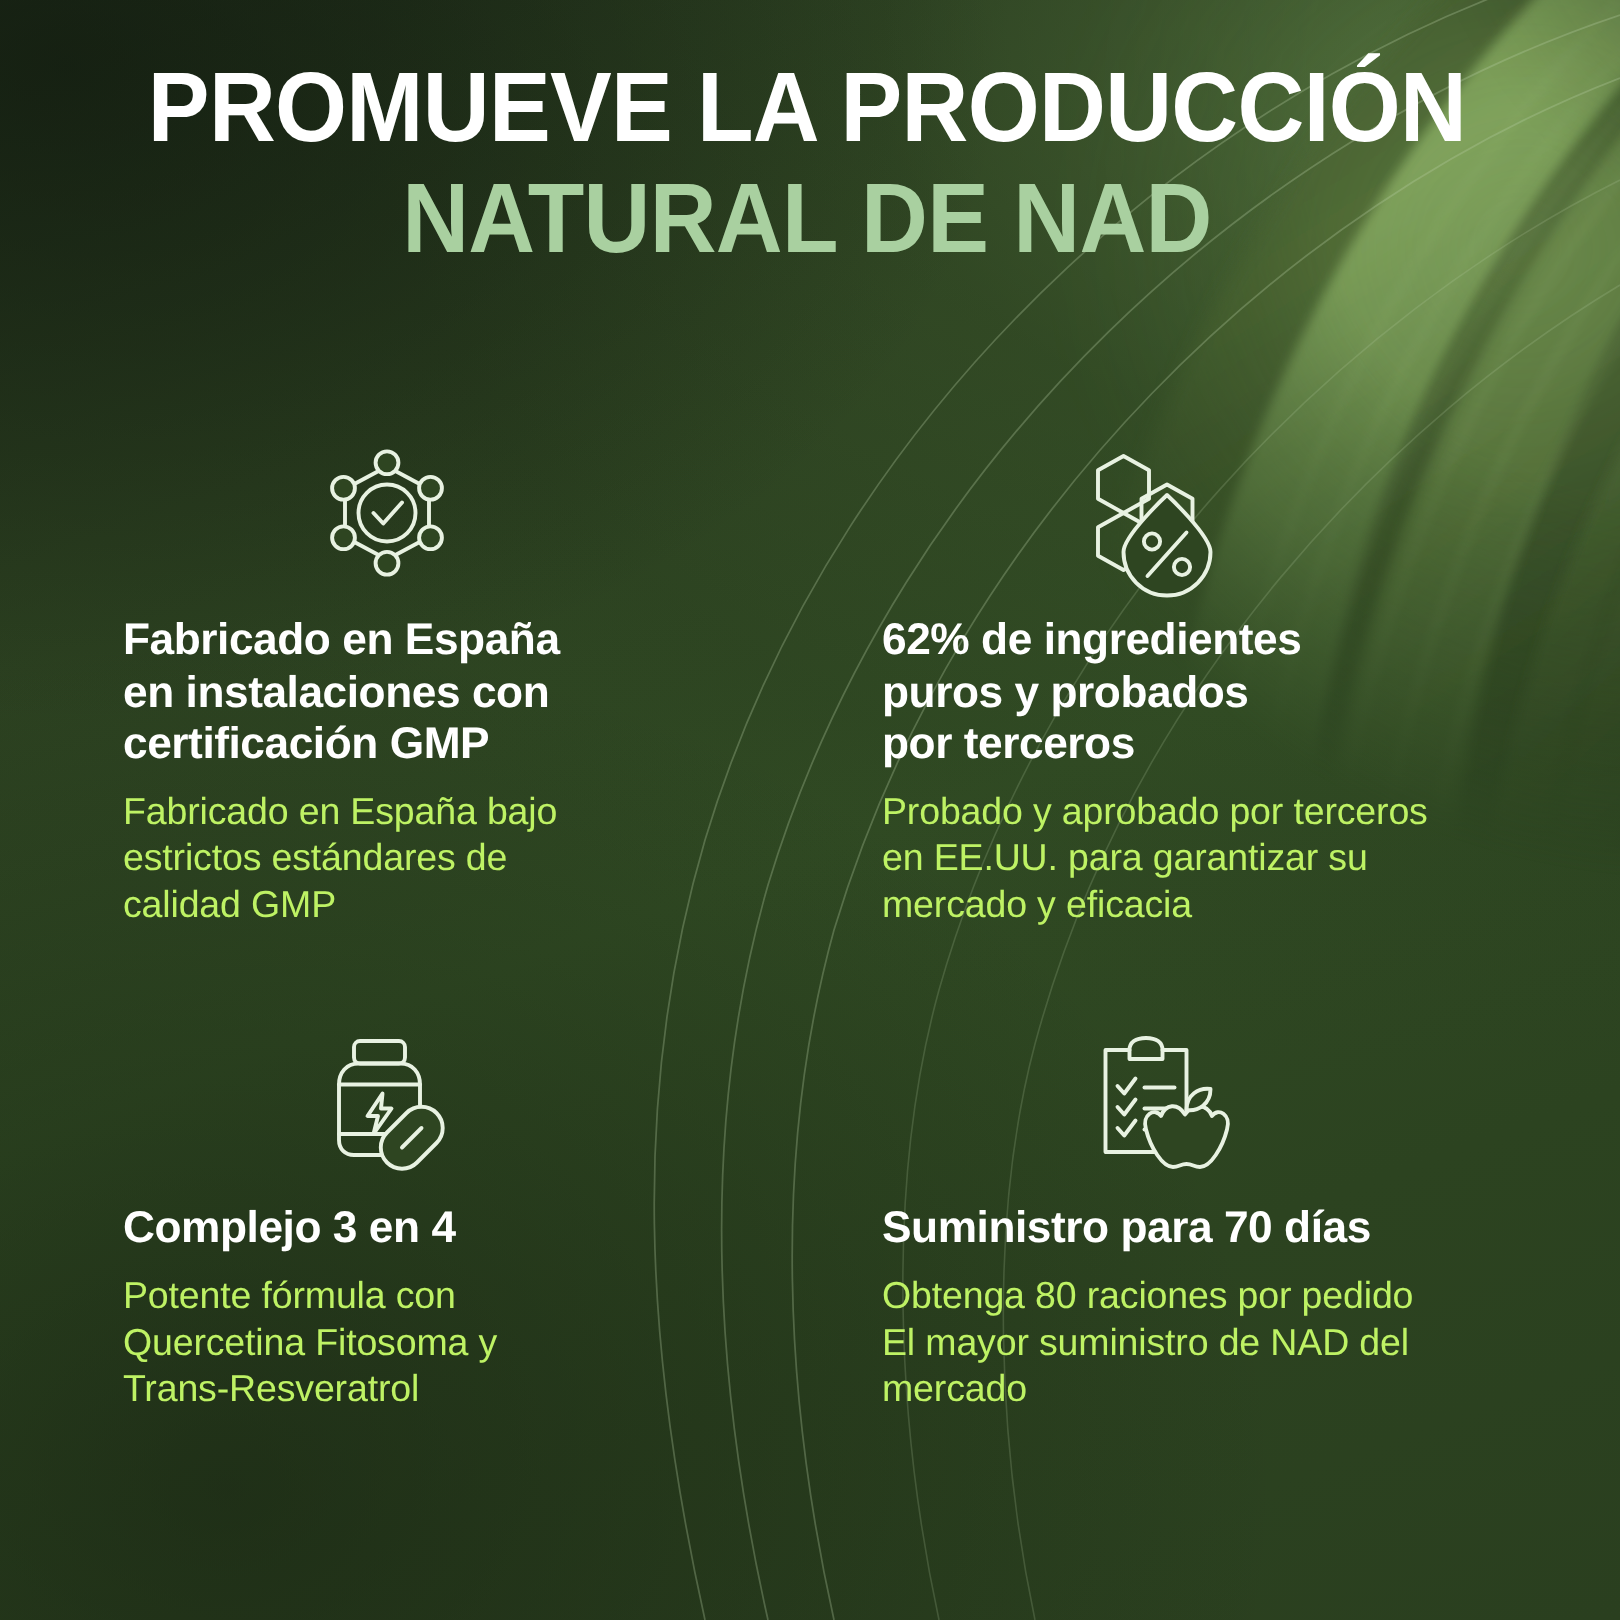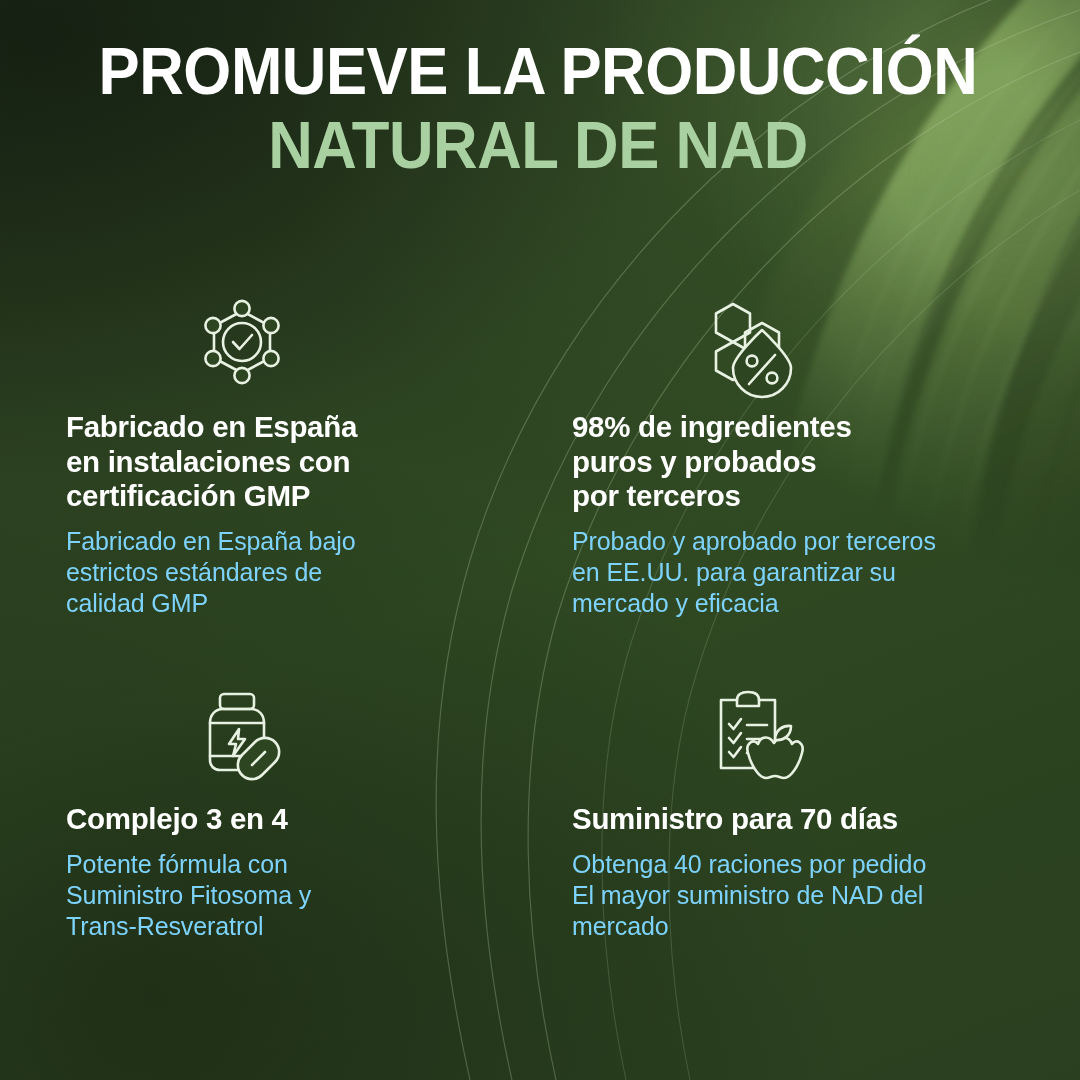--- a/index.html
+++ b/index.html
@@ -91,21 +91,21 @@
   
   .grid {
     position: absolute;
     top: 288px;
     left: 0;
     width: 1052px;
     display: grid;
     grid-template-columns: 511px 511px;
     column-gap: 0px;
     row-gap: 0px;
-    padding-left: 8px;
+    padding-left: 24px;
     box-sizing: border-box;
     z-index: 5;
   }
   .cell { position: relative; height: 392px; }
   .cell.c0 { padding-left: 58px; }
   .cell.c1 { padding-left: 53px; }
   .cell.c2 { padding-left: 58px; }
   .cell.c3 { padding-left: 53px; }
 
   .icon-box {
@@ -122,21 +122,21 @@
     margin-top: 14px;
     color: #ffffff;
     font-weight: 800;
     font-size: 29.5px;
     line-height: 1.17;
     letter-spacing: -0.3px;
     white-space: pre-line;
   }
   .feat-desc {
     margin-top: 12px;
-    color: #7dd3fc;
+    color: #bef264;
     font-weight: 400;
     font-size: 25px;
     line-height: 1.25;
     letter-spacing: -0.1px;
     white-space: pre-line;
   }
 
   svg { display: block; overflow: visible; }
 </style>
 </head>
@@ -252,21 +252,21 @@
         <svg width="96" height="96" viewBox="0 0 96 96" stroke="#e8f2e2" fill="none" stroke-width="2.6" stroke-linecap="round" stroke-linejoin="round">
           <polygon points="28,10 45,19.5 45,38.5 28,48 11,38.5 11,19.5"></polygon>
           <polygon points="28,48 45,57.5 45,76.5 28,86 11,76.5 11,57.5"></polygon>
           <polygon points="57,29 74,38.5 74,57.5 57,67 40,57.5 40,38.5"></polygon>
           <path d="M57 36 C 57 36, 86 63, 86 74 A 29 29 0 0 1 28 74 C 28 63, 57 36, 57 36 Z" fill="#2e4521"></path>
           <circle cx="47" cy="67" r="5.4"></circle>
           <circle cx="67" cy="84" r="5.4"></circle>
           <line x1="70" y1="61" x2="44" y2="90"></line>
         </svg>
       </div>
-      <div class="feat-title">98% de ingredientes
+      <div class="feat-title">62% de ingredientes
 puros y probados
 por terceros</div>
       <div class="feat-desc">Probado y aprobado por terceros
 en EE.UU. para garantizar su
 mercado y eficacia</div>
     </div>
 
     <div class="cell c2">
       <div class="icon-box">
         <svg width="96" height="96" viewBox="0 0 96 96" stroke="#e8f2e2" fill="none" stroke-width="2.6" stroke-linecap="round" stroke-linejoin="round">
@@ -274,39 +274,39 @@
           <path d="M29 23 L 57 23 C 65 23, 70 29, 70 37 L 70 74 C 70 80, 66 84, 60 84 L 26 84 C 20 84, 16 80, 16 74 L 16 37 C 16 29, 21 23, 29 23 Z"></path>
           <line x1="16" y1="37" x2="70" y2="37"></line>
           <line x1="16" y1="70" x2="70" y2="70"></line>
           <polygon points="45,43 35,58 42,58 39,70 51,53 44,53" fill="#2e4521"></polygon>
           <path d="M61 56 A 14 14 0 0 1 81 76 L 68 89 A 14 14 0 0 1 48 69 Z" fill="#2e4521"></path>
           <line x1="58" y1="79" x2="71" y2="66"></line>
         </svg>
       </div>
       <div class="feat-title">Complejo 3 en 4</div>
       <div class="feat-desc">Potente fórmula con
-Suministro Fitosoma y
+Quercetina Fitosoma y
 Trans-Resveratrol</div>
     </div>
 
     <div class="cell c3">
       <div class="icon-box">
         <svg width="96" height="96" viewBox="0 0 96 96" stroke="#e8f2e2" fill="none" stroke-width="2.6" stroke-linecap="round" stroke-linejoin="round">
           <path d="M32 14 L 16 14 L 16 82 L 70 82 L 70 14 L 54 14"></path>
           <path d="M32 14 C 32 9, 36 6, 43 6 C 50 6, 54 9, 54 14 L 54 20 L 32 20 Z"></path>
           <polyline points="24,38 28.5,43 36,33"></polyline>
           <line x1="42" y1="39" x2="62" y2="39"></line>
           <polyline points="24,52 28.5,57 36,47"></polyline>
           <line x1="42" y1="53" x2="62" y2="53"></line>
           <polyline points="24,66 28.5,71 36,61"></polyline>
           <line x1="42" y1="67" x2="62" y2="67"></line>
           <path d="M69 57 C 74 49, 84 50, 87 58 C 91 52, 100 57, 97 67 C 94 79, 86 92, 79 92 C 75 92, 74 90, 70 90 C 66 90, 65 92, 61 92 C 54 92, 46 79, 43 67 C 40 57, 49 52, 53 58 C 56 50, 64 49, 69 57 Z" fill="#2e4521"></path>
           <path d="M70 54 C 70 44, 78 39, 86 40 C 86 50, 78 55, 70 54 Z" fill="#2e4521"></path>
         </svg>
       </div>
       <div class="feat-title">Suministro para 70 días</div>
-      <div class="feat-desc">Obtenga 40 raciones por pedido
+      <div class="feat-desc">Obtenga 80 raciones por pedido
 El mayor suministro de NAD del
 mercado</div>
     </div>
 
   </div>
 </div>
 
 </body></html>

